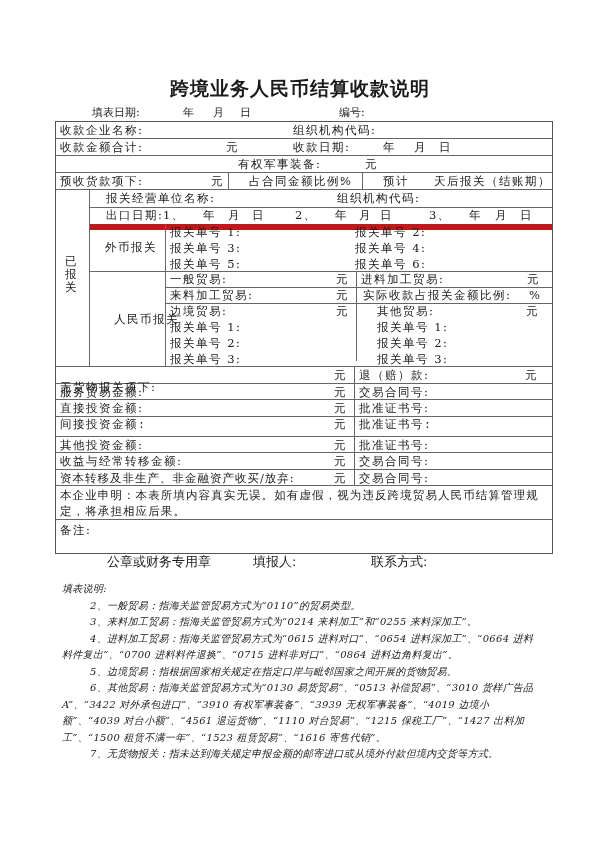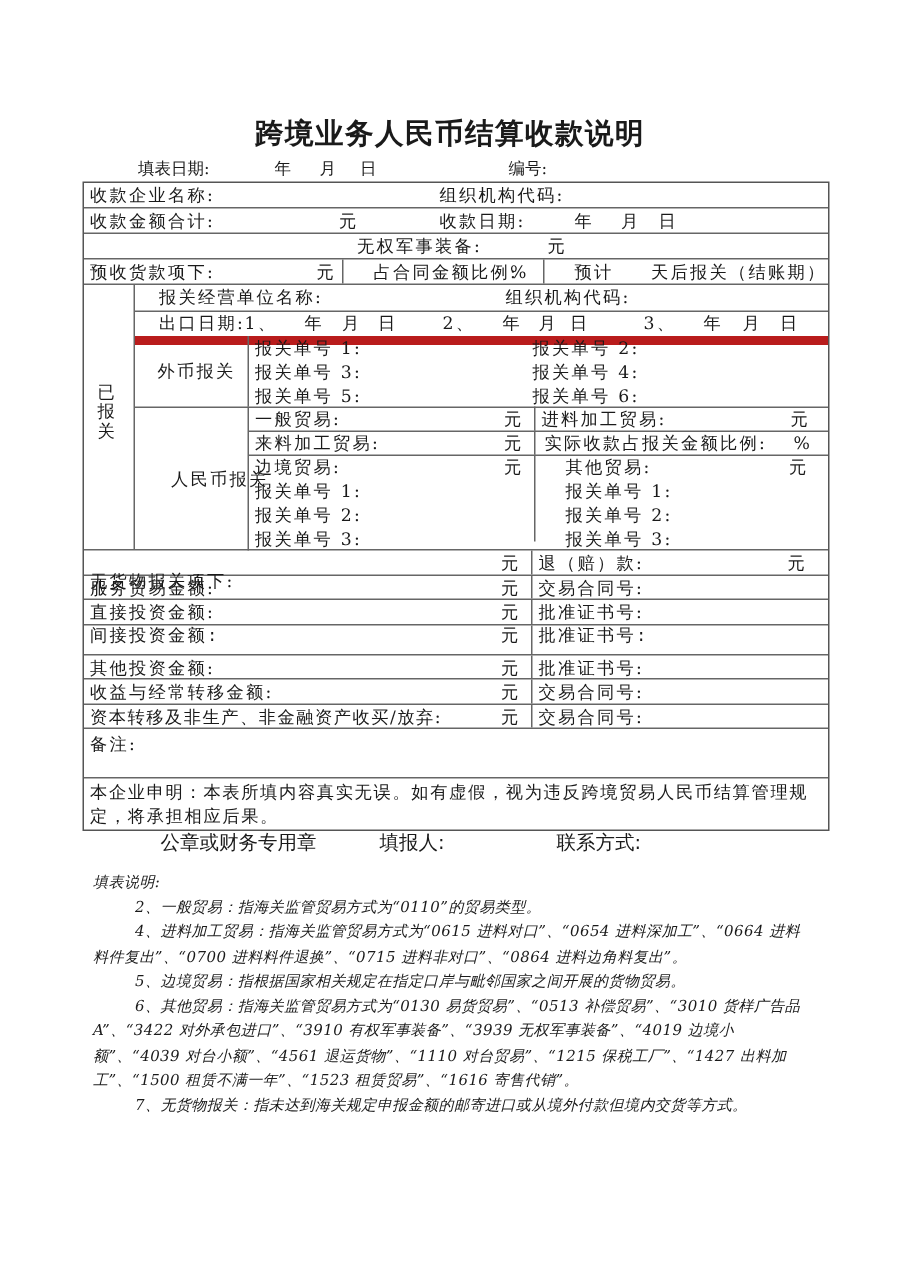--- a/index.html
+++ b/index.html
@@ -45,21 +45,21 @@
   <div class="row" style="height:17px;">
     <span class="t" style="left:4px;">收款金额合计:</span>
     <span class="t" style="left:170px;">元</span>
     <span class="t" style="left:237px;">收款日期:</span>
     <span class="t" style="left:327px;">年</span>
     <span class="t" style="left:358px;">月</span>
     <span class="t" style="left:383px;">日</span>
   </div>
 
   <div class="row" style="height:17px;">
-    <span class="t" style="left:182px;">无权军事装备:</span>
+    <span class="t" style="left:182px;">有权军事装备:</span>
     <span class="t" style="left:309px;">元</span>
   </div>
 
   <div class="row" style="height:17px;">
     <span class="t" style="left:4px;">预收货款项下:</span>
     <span class="t" style="left:155px;">元</span>
     <div class="cell vl" style="left:172px; right:0;">
       <span class="t" style="left:20px;">占合同金额比例:</span>
       <span class="t" style="left:111px;">%</span>
     </div>
@@ -198,33 +198,34 @@
     </div>
   </div>
   <div class="row" style="height:16.5px;">
     <span class="t" style="left:4px; letter-spacing:1px;">资本转移及非生产、非金融资产收买/放弃:</span>
     <span class="t" style="left:278px;">元</span>
     <div class="cell vl" style="left:298px; right:0;">
       <span class="t" style="left:4px;">交易合同号:</span>
     </div>
   </div>
 
+  <div class="row" style="height:34px;">
+    <span class="t" style="left:4px; right:4px; top:1px; white-space:normal; line-height:16px; letter-spacing:1.1px;">本企业申明：本表所填内容真实无误。如有虚假，视为违反跨境贸易人民币结算管理规定，将承担相应后果。</span>
+  </div>
+
   <div class="row" style="height:33px;">
     <span class="t" style="left:4px; top:2px;">备注:</span>
-  </div>
-
-  <div class="row" style="height:34px;">
-    <span class="t" style="left:4px; right:4px; top:1px; white-space:normal; line-height:16px; letter-spacing:1.1px;">本企业申明：本表所填内容真实无误。如有虚假，视为违反跨境贸易人民币结算管理规定，将承担相应后果。</span>
   </div>
 </div>
 
 <span class="footer-sign" style="left:107px;">公章或财务专用章</span>
 <span class="footer-sign" style="left:253px;">填报人:</span>
 <span class="footer-sign" style="left:371px;">联系方式:</span>
 
 <div class="notes">
   <p>填表说明:</p>
   <p class="ind">2、一般贸易：指海关监管贸易方式为“0110”的贸易类型。</p>
+  <p class="ind">3、来料加工贸易：指海关监管贸易方式为“0214 来料加工”和“0255 来料深加工”。</p>
   <p class="ind">4、进料加工贸易：指海关监管贸易方式为“0615 进料对口”、“0654 进料深加工”、“0664 进料料件复出”、“0700 进料料件退换”、“0715 进料非对口”、“0864 进料边角料复出”。</p>
   <p class="ind">5、边境贸易：指根据国家相关规定在指定口岸与毗邻国家之间开展的货物贸易。</p>
   <p class="ind">6、其他贸易：指海关监管贸易方式为“0130 易货贸易”、“0513 补偿贸易”、“3010 货样广告品 A”、“3422 对外承包进口”、“3910 有权军事装备”、“3939 无权军事装备”、“4019 边境小额”、“4039 对台小额”、“4561 退运货物”、“1110 对台贸易”、“1215 保税工厂”、“1427 出料加工”、“1500 租赁不满一年”、“1523 租赁贸易”、“1616 寄售代销”。</p>
   <p class="ind">7、无货物报关：指未达到海关规定申报金额的邮寄进口或从境外付款但境内交货等方式。</p>
 </div>
 
 </body></html>

